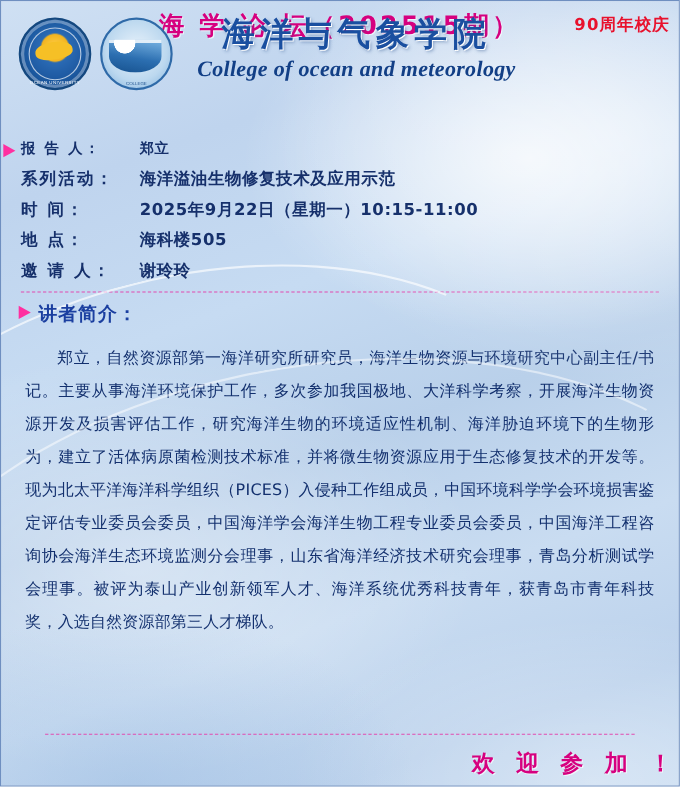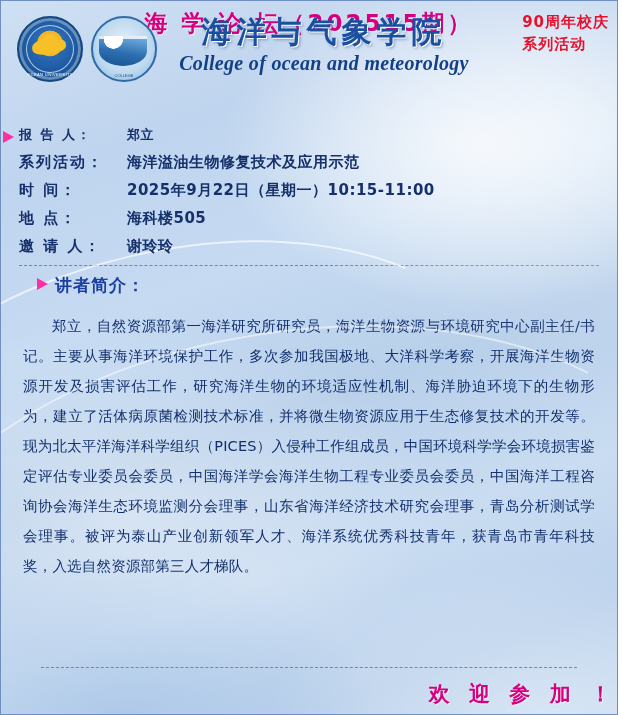--- a/index.html
+++ b/index.html
@@ -207,21 +207,21 @@
     position: relative;
   }
 
   .divider {
     margin: 3px 18px 8px 18px;
     border-top: 1px dashed #e24bb0;
   }
 
   .speaker-head {
     position: relative;
-    margin-left: 54px;
+    margin-left: 34px;
     font-family: "DejaVu Sans", "Liberation Sans", sans-serif;
     font-size: 17px;
     font-weight: bold;
     color: #1b3fa0;
     letter-spacing: 1px;
   }
   .speaker-head .bullet {
     left: -18px;
     top: 4px;
   }
@@ -281,21 +281,20 @@
       <div class="txt">COLLEGE</div>
     </div>
 
     <div class="title-block">
       <div class="title-cn">海洋与气象学院</div>
       <div class="title-en">College of ocean and meteorology</div>
     </div>
 
     <div class="anniv">
       <div>90周年校庆</div>
-      <div>系列活动</div>
     </div>
 
     <div class="subtitle">海 学 论 坛（202515期）</div>
   </div>
 
   <div class="info">
     <div class="info-row row-first">
       <span class="bullet"></span>
       <span class="lbl">报 告 人：</span>
       <span class="val">郑立</span>

